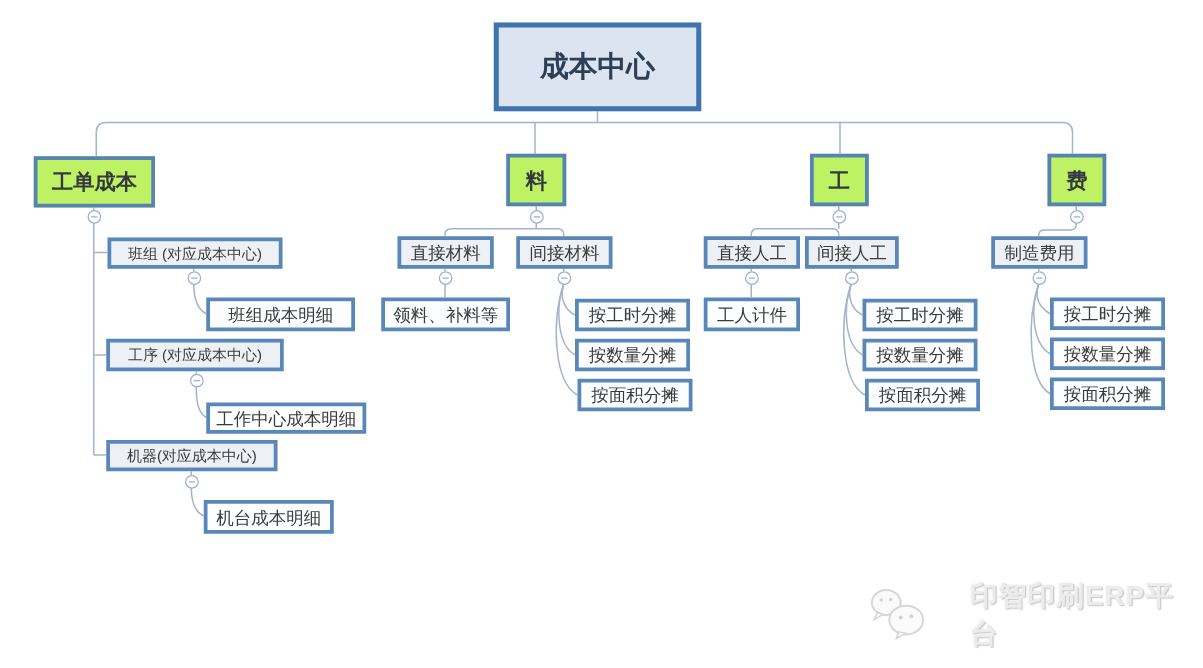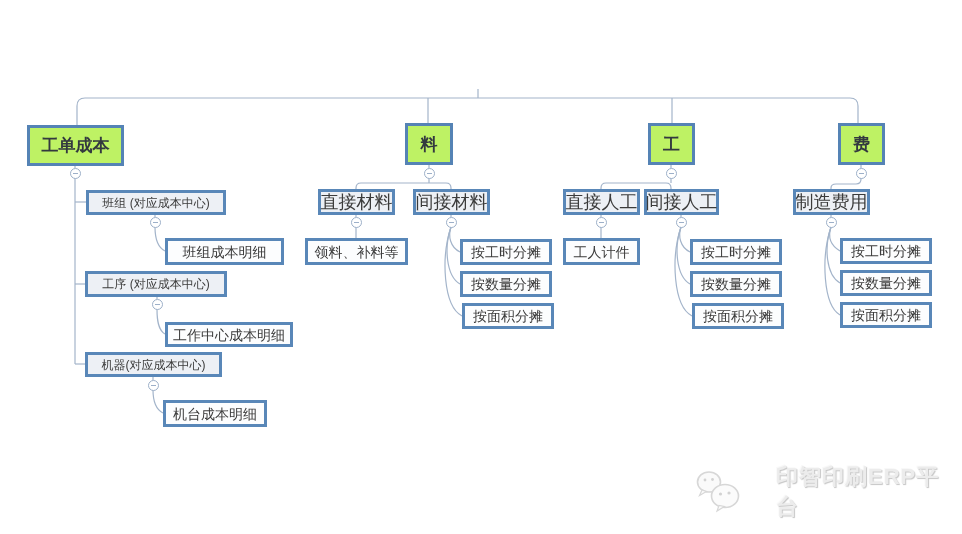--- a/index.html
+++ b/index.html
@@ -11,21 +11,21 @@
   .wires path{fill:none;stroke:#a3b4ca;stroke-width:1.2;}
   .node{
     position:absolute;box-sizing:border-box;
     display:flex;align-items:center;justify-content:center;
     background:#fcfdfe;border:3px solid #5987b8;color:#3b3b3b;
     white-space:nowrap;font-size:14px;line-height:1;cursor:default;
   }
   .n-root{border-width:4px;border-color:#4173ad;background:#dbe4f0;
           font-size:23px;font-weight:bold;color:#2e3f55;}
   .n-l2{background:#bef264;border-color:#5583b5;font-size:17px;font-weight:600;color:#33393f;}
-  .n-l3{background:#edf0f5;font-size:18px;}
+  .n-l3{background:#edf0f5;font-size:14px;}
   .n-l3.tight{font-size:12px;}
   .n-l4{background:#fcfdfe;font-size:14px;}
   .toggle{
     position:absolute;width:11px;height:11px;box-sizing:border-box;
     border:1px solid #9db0c9;border-radius:50%;background:#fff;
     display:flex;align-items:center;justify-content:center;
   }
   .toggle .minus{width:5px;height:0;border-top:1px solid #9db0c9;}
   .watermark{position:absolute;left:694px;top:466px;width:260px;height:52px;
              display:flex;align-items:center;gap:24px;}
@@ -80,20 +80,21 @@
     <path d="M681,227 C674,247 676,276 690,284"></path>
     <path d="M681,227 C671,257 673,306 692,316"></path>
 
     <path d="M861,178 V179 Q861,184 856,184 H836 Q831,184 831,188 V189"></path>
     <path d="M831,215 V217"></path>
     <path d="M831,227 C828,236 830,245 840,251"></path>
     <path d="M831,227 C824,247 826,275 840,283"></path>
     <path d="M831,227 C821,257 823,305 840,315"></path>
   </svg>
 
+  <div class="node n-root" style="left:395px;top:18px;width:166px;height:71px">成本中心</div>
 
   <div class="node n-l2" style="left:27px;top:125px;width:97px;height:41px">工单成本</div>
   <div class="node n-l2" style="left:405px;top:123px;width:48px;height:42px">料</div>
   <div class="node n-l2" style="left:648px;top:123px;width:47px;height:42px">工</div>
   <div class="node n-l2" style="left:838px;top:123px;width:47px;height:42px">费</div>
 
   <div class="node n-l3 tight" style="left:86px;top:190px;width:140px;height:25px">班组 (对应成本中心)</div>
   <div class="node n-l4" style="left:165px;top:238px;width:119px;height:27px">班组成本明细</div>
   <div class="node n-l3 tight" style="left:85px;top:271px;width:142px;height:26px">工序 (对应成本中心)</div>
   <div class="node n-l4" style="left:165px;top:322px;width:128px;height:25px">工作中心成本明细</div>

